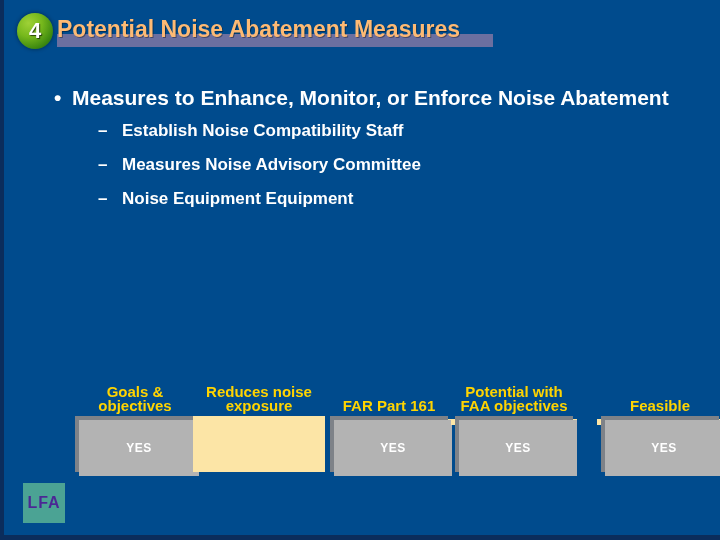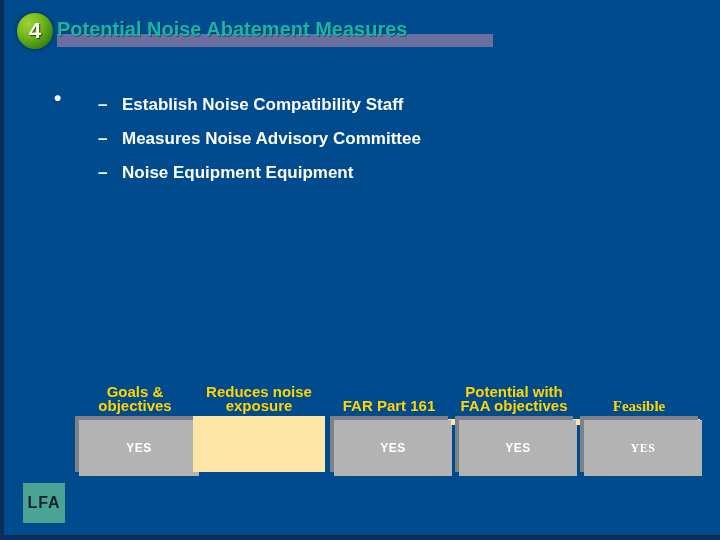--- a/index.html
+++ b/index.html
@@ -62,24 +62,24 @@
     font-size: 22px;
     font-weight: bold;
     color: #FFFFFF;
     text-shadow: 1px 1px 1px rgba(0,0,0,0.65);
   }
   .slide-title {
     position: absolute;
     left: 57px;
     top: 15px;
     width: 480px;
-    font-size: 20px;
+    font-size: 23px;
     font-weight: bold;
     line-height: 28px;
-    color: #14b8a6;
+    color: #fdba74;
     text-shadow: 1px 1px 0 rgba(0,0,0,0.35);
     letter-spacing: 0px;
   }
 
   
   .bullets {
     position: absolute;
     left: 50px;
     top: 85px;
     width: 650px;
@@ -201,21 +201,21 @@
     height: 40px;
     background: #4BA394;
   }
   .logo-text {
     position: absolute;
     left: 0; top: 0;
     width: 42px; height: 40px;
     display: flex;
     align-items: center;
     justify-content: center;
-    color: #0f172a;
+    color: #4c1d95;
     font-size: 16px;
     font-weight: bold;
     letter-spacing: 1px;
     opacity: 0.92;
   }
 </style>
 </head>
 <body>
 
 <div id="slide">
@@ -227,20 +227,21 @@
 
   <div class="badge">
     <div class="badge-num">4</div>
   </div>
 
   <div class="slide-title">Potential Noise Abatement Measures</div>
 
   <div class="bullets">
     <div class="bullet-l1">
       <span class="dot">•</span>
+      <span>Measures to Enhance, Monitor, or Enforce Noise Abatement</span>
     </div>
     <div class="sub-list">
       <div class="bullet-l2">
         <span class="dash">–</span>
         <span>Establish Noise Compatibility Staff</span>
       </div>
       <div class="bullet-l2">
         <span class="dash">–</span>
         <span>Measures Noise Advisory Committee</span>
       </div>
@@ -291,21 +292,21 @@
         <span>FAA objectives</span>
       </div>
       <div class="mcell-wrap">
         <div class="corner-mark" style="left:-4px;"></div>
         <div class="corner-mark" style="right:-4px;"></div>
         <div class="mcell-shadow"></div>
         <div class="mcell">YES</div>
       </div>
     </div>
 
-    <div class="mcol" style="left:580px; width:118px;font-family:Liberation Serif, serif;">
+    <div class="mcol" style="left:601px; width:118px;">
       <div class="mhead">
         <span>Feasible</span>
       </div>
       <div class="mcell-wrap">
         <div class="corner-mark" style="left:-4px;"></div>
         <div class="corner-mark" style="right:-2px;"></div>
         <div class="mcell-shadow"></div>
         <div class="mcell">YES</div>
       </div>
     </div>

